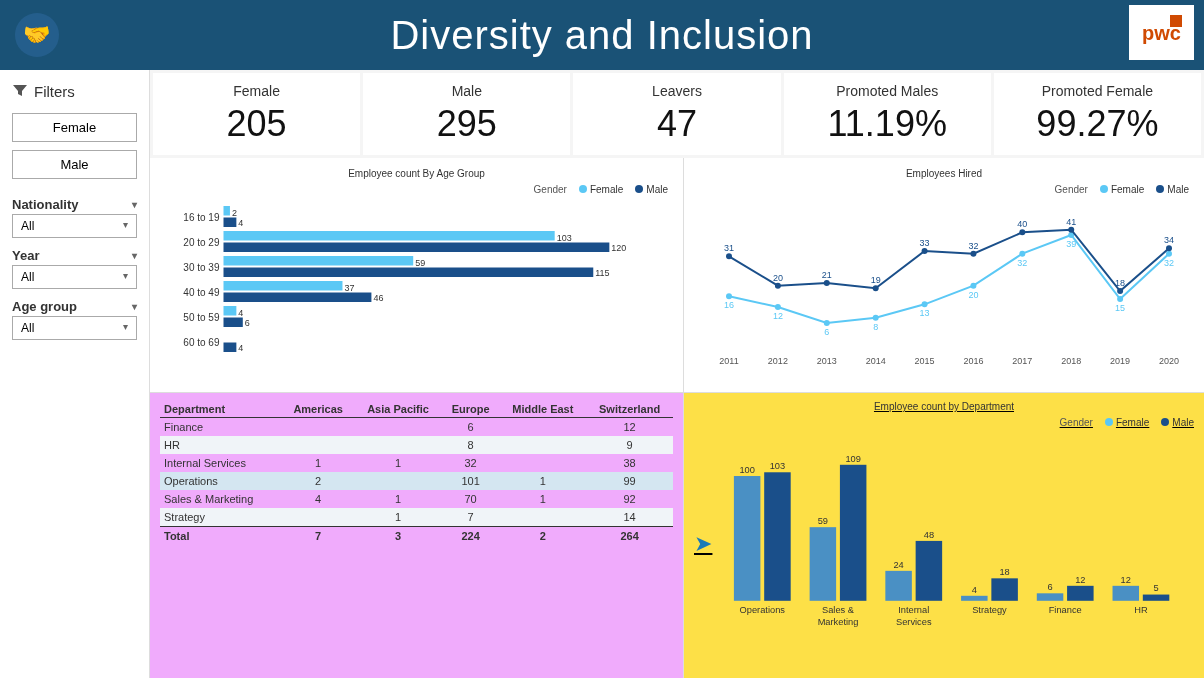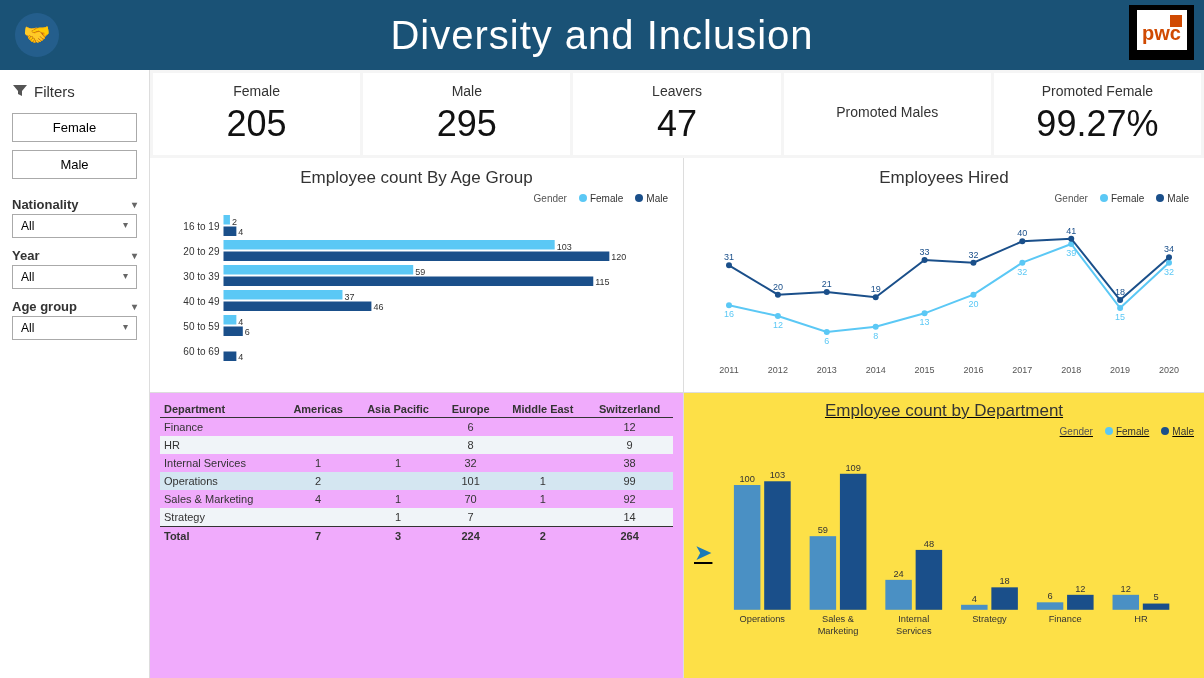--- a/index.html
+++ b/index.html
@@ -1,21 +1,21 @@
 <!DOCTYPE html>
 <html><head>
   <meta charset="utf-8">
   <style>
     * { box-sizing: border-box; margin: 0; padding: 0; }
     body { font-family: 'Segoe UI', Arial, sans-serif; background: #f0f0f0; width: 1204px; height: 678px; overflow: hidden; }
 
     
     .header { background: #1a5276; color: white; text-align: center; padding: 12px 0; position: relative; height: 70px; display: flex; align-items: center; justify-content: center; }
     .header h1 { font-size: 40px; font-weight: 400; letter-spacing: 1px; }
-    .header-logo { position: absolute; right: 10px; top: 5px; background: #000000; width: 65px; height: 55px; display: flex; align-items: center; justify-content: center; }
+    .header-logo { position: absolute; right: 10px; top: 5px; background: #ffffff; width: 65px; height: 55px; display: flex; align-items: center; justify-content: center; }
     .pwc-logo { font-size: 18px; color: #d04a02; font-weight: bold; }
     .header-icon { position: absolute; left: 10px; top: 10px; width: 55px; height: 50px; }
 
     
     .main { display: flex; height: 608px; }
 
     
     .sidebar { width: 150px; background: white; padding: 12px; border-right: 1px solid #ddd; flex-shrink: 0; }
     .sidebar-filters-title { display: flex; align-items: center; gap: 6px; font-size: 15px; color: #333; margin-bottom: 12px; font-weight: 500; }
     .filter-btn { border: 1px solid #aaa; padding: 6px 10px; text-align: center; font-size: 13px; cursor: pointer; margin-bottom: 8px; background: white; width: 100%; }
@@ -32,21 +32,21 @@
     .kpi-label { font-size: 14px; color: #333; margin-bottom: 4px; }
     .kpi-value { font-size: 36px; font-weight: 300; color: #111; }
 
     
     .charts-area { display: flex; flex: 1; gap: 0; }
     .left-panel { flex: 1; display: flex; flex-direction: column; border-right: 1px solid #ddd; }
     .right-panel { width: 520px; display: flex; flex-direction: column; }
 
     
     .bar-chart-section { background: white; padding: 10px 15px 5px; height: 235px; border-bottom: 1px solid #ddd; }
-    .chart-title { text-align: center; font-size: 17px; color: #333; margin-bottom: 5px; }
+    .chart-title { text-align: center; font-size: 10px; color: #333; margin-bottom: 5px; }
     .chart-legend { display: flex; gap: 12px; justify-content: flex-end; font-size: 10px; margin-bottom: 4px; align-items: center; }
     .legend-dot { width: 8px; height: 8px; border-radius: 50%; display: inline-block; margin-right: 3px; }
     .legend-female { background: #5bc8f5; }
     .legend-male { background: #1a4f8a; }
 
     
     .table-section { background: #f0abfc; padding: 8px 10px; flex: 1; }
     .dept-table { width: 100%; border-collapse: collapse; font-size: 11px; }
     .dept-table th { text-align: left; padding: 2px 4px; font-weight: 600; color: #333; border-bottom: 1px solid #333; }
     .dept-table td { padding: 3px 4px; color: #333; }
@@ -135,20 +135,21 @@
       <div class="kpi-card">
         <div class="kpi-label">Male</div>
         <div class="kpi-value">295</div>
       </div>
       <div class="kpi-card">
         <div class="kpi-label">Leavers</div>
         <div class="kpi-value">47</div>
       </div>
       <div class="kpi-card">
         <div class="kpi-label">Promoted Males</div>
+        <div class="kpi-value">11.19%</div>
       </div>
       <div class="kpi-card">
         <div class="kpi-label">Promoted Female</div>
         <div class="kpi-value">99.27%</div>
       </div>
     </div>
 
     <div class="charts-area">
 
       <div class="left-panel">

